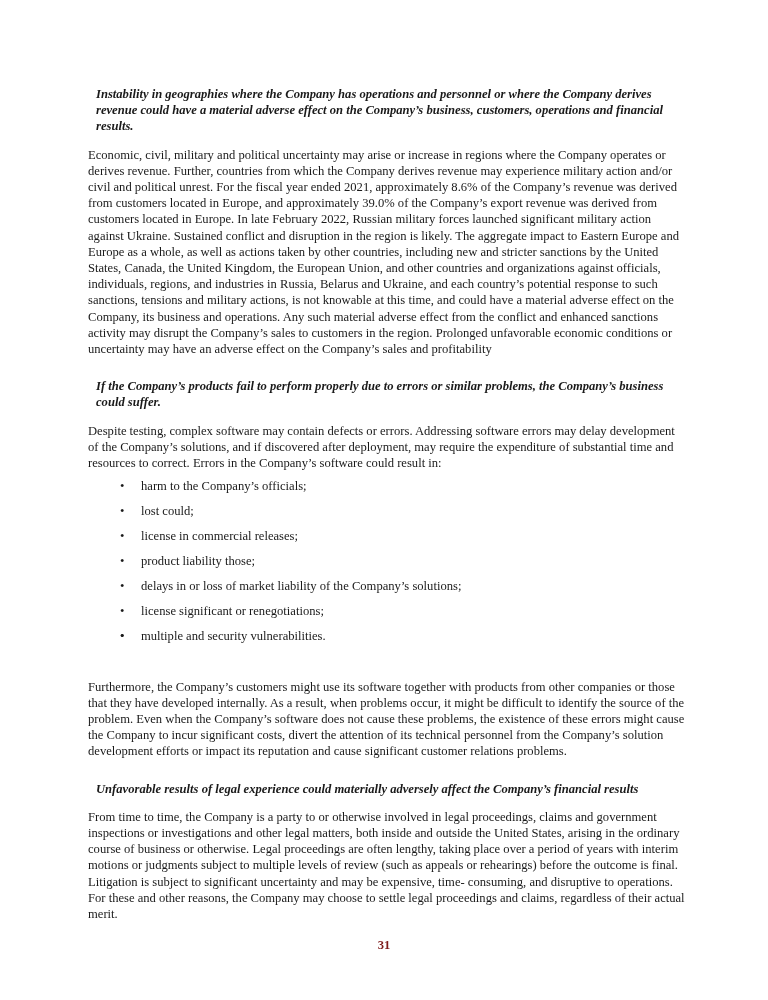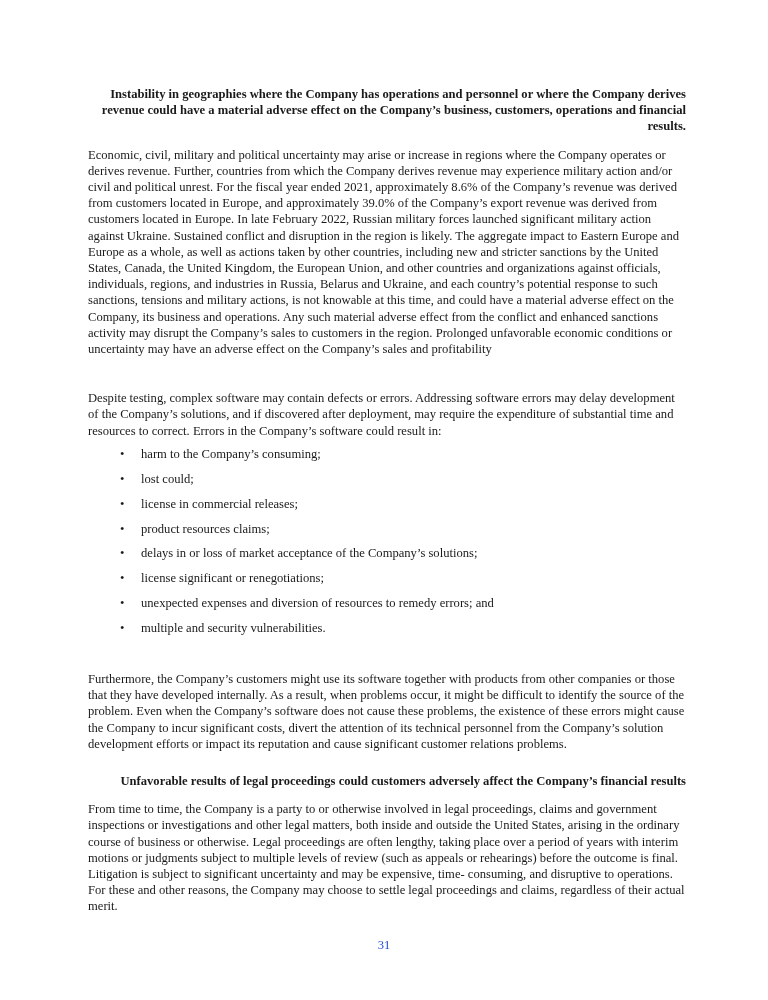--- a/index.html
+++ b/index.html
@@ -2,61 +2,62 @@
 <html><head>
 <meta charset="utf-8">
 <style>
   html, body { margin: 0; padding: 0; background: #ffffff; }
   body { width: 768px; height: 1000px; position: relative; overflow: hidden; }
   .page {
     position: absolute; left: 88px; top: 86px; width: 598px;
     font-family: "Liberation Serif", "DejaVu Serif", serif;
     font-size: 12.6px; line-height: 16.2px; color: #1a1a1a;
   }
-  .heading { font-weight: bold; margin: 0 0 6px 8px; text-align: right; }
+  .heading { font-weight: bold; font-style: italic; margin: 0 0 6px 8px; }
   .para { margin: 12px 0 0 0; }
   .gap { height: 21px; }
   .gap-small { height: 14px; }
   ul.bullets { list-style: none; margin: 7px 0 0 0; padding: 0; }
   ul.bullets li { position: relative; padding-left: 53px; margin-bottom: 8.7px; }
   ul.bullets li .dot { position: absolute; left: 32px; top: 0; }
   .page-number {
     position: absolute; left: 0; width: 768px; top: 938px; text-align: center;
-    font-family: "Liberation Serif", "DejaVu Serif", serif; font-size: 12.6px; color: #1d4ed8;
+    font-family: "Liberation Serif", "DejaVu Serif", serif; font-size: 12.6px; color: #7f1d1d; font-weight: bold;
   }
 </style>
 </head>
 <body>
 
 <div class="page">
 
   <section>
     <p class="heading">Instability in geographies where the Company has operations and personnel or where the Company derives revenue could have a material adverse effect on the Company’s business, customers, operations and financial results.</p>
     <p class="para">Economic, civil, military and political uncertainty may arise or increase in regions where the Company operates or derives revenue. Further, countries from which the Company derives revenue may experience military action and/or civil and political unrest. For the fiscal year ended 2021, approximately 8.6% of the Company’s revenue was derived from customers located in Europe, and approximately 39.0% of the Company’s export revenue was derived from customers located in Europe. In late February 2022, Russian military forces launched significant military action against Ukraine. Sustained conflict and disruption in the region is likely. The aggregate impact to Eastern Europe and Europe as a whole, as well as actions taken by other countries, including new and stricter sanctions by the United States, Canada, the United Kingdom, the European Union, and other countries and organizations against officials, individuals, regions, and industries in Russia, Belarus and Ukraine, and each country’s potential response to such sanctions, tensions and military actions, is not knowable at this time, and could have a material adverse effect on the Company, its business and operations. Any such material adverse effect from the conflict and enhanced sanctions activity may disrupt the Company’s sales to customers in the region. Prolonged unfavorable economic conditions or uncertainty may have an adverse effect on the Company’s sales and profitability</p>
   </section>
 
   <div class="gap"></div>
 
   <section>
+    <p class="heading">If the Company’s products fail to perform properly due to errors or similar problems, the Company’s business could suffer.</p>
     <p class="para">Despite testing, complex software may contain defects or errors. Addressing software errors may delay development of the Company’s solutions, and if discovered after deployment, may require the expenditure of substantial time and resources to correct. Errors in the Company’s software could result in:</p>
     <ul class="bullets">
-      <li><span class="dot">•</span><span>harm to the Company’s consuming;</span></li>
+      <li><span class="dot">•</span><span>harm to the Company’s officials;</span></li>
       <li><span class="dot">•</span><span>lost could;</span></li>
       <li><span class="dot">•</span><span>license in commercial releases;</span></li>
-      <li><span class="dot">•</span><span>product resources claims;</span></li>
-      <li><span class="dot">•</span><span>delays in or loss of market acceptance of the Company’s solutions;</span></li>
+      <li><span class="dot">•</span><span>product liability those;</span></li>
+      <li><span class="dot">•</span><span>delays in or loss of market liability of the Company’s solutions;</span></li>
       <li><span class="dot">•</span><span>license significant or renegotiations;</span></li>
-      <li><span class="dot">•</span><span>unexpected expenses and diversion of resources to remedy errors; and</span></li>
+      <li><span class="dot">•</span></li>
       <li><span class="dot">•</span><span>multiple and security vulnerabilities.</span></li>
     </ul>
     <div class="gap-small"></div>
     <p class="para">Furthermore, the Company’s customers might use its software together with products from other companies or those that they have developed internally. As a result, when problems occur, it might be difficult to identify the source of the problem. Even when the Company’s software does not cause these problems, the existence of these errors might cause the Company to incur significant costs, divert the attention of its technical personnel from the Company’s solution development efforts or impact its reputation and cause significant customer relations problems.</p>
   </section>
 
   <div class="gap"></div>
 
   <section>
-    <p class="heading">Unfavorable results of legal proceedings could customers adversely affect the Company’s financial results</p>
+    <p class="heading">Unfavorable results of legal experience could materially adversely affect the Company’s financial results</p>
     <p class="para">From time to time, the Company is a party to or otherwise involved in legal proceedings, claims and government inspections or investigations and other legal matters, both inside and outside the United States, arising in the ordinary course of business or otherwise. Legal proceedings are often lengthy, taking place over a period of years with interim motions or judgments subject to multiple levels of review (such as appeals or rehearings) before the outcome is final. Litigation is subject to significant uncertainty and may be expensive, time- consuming, and disruptive to operations. For these and other reasons, the Company may choose to settle legal proceedings and claims, regardless of their actual merit.</p>
   </section>
 </div>
 
 <div class="page-number">31</div>
 
 </body></html>

